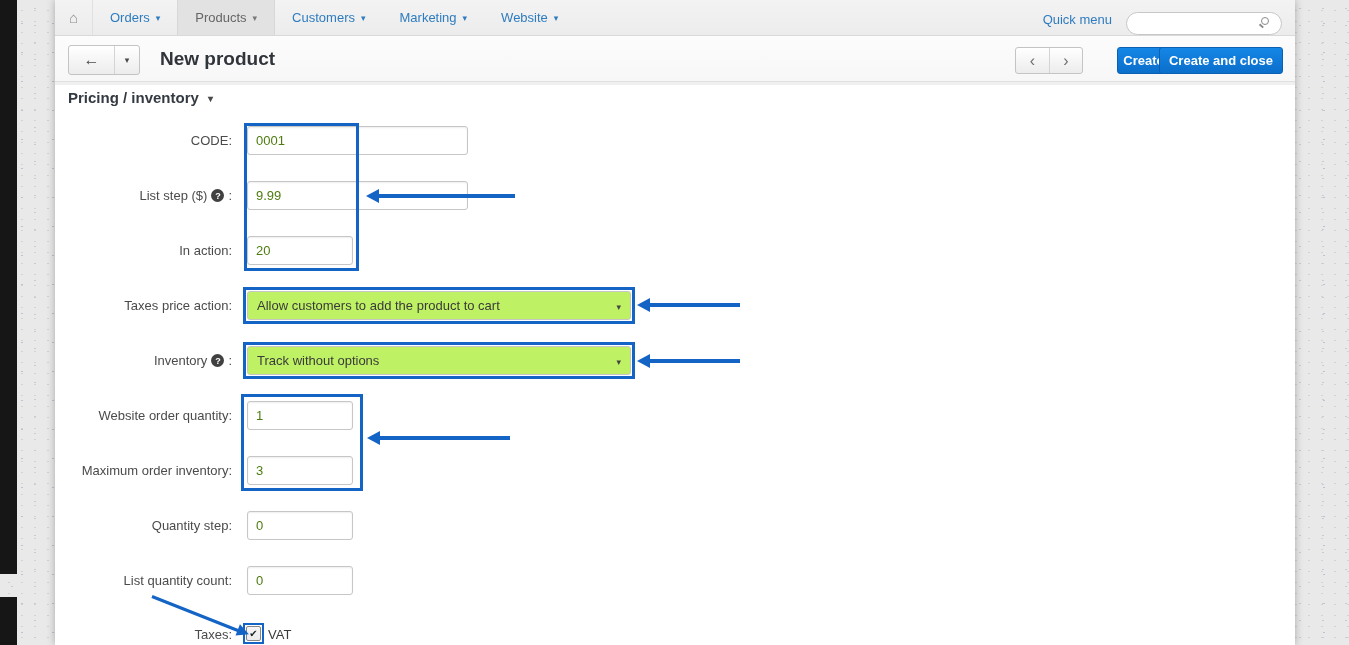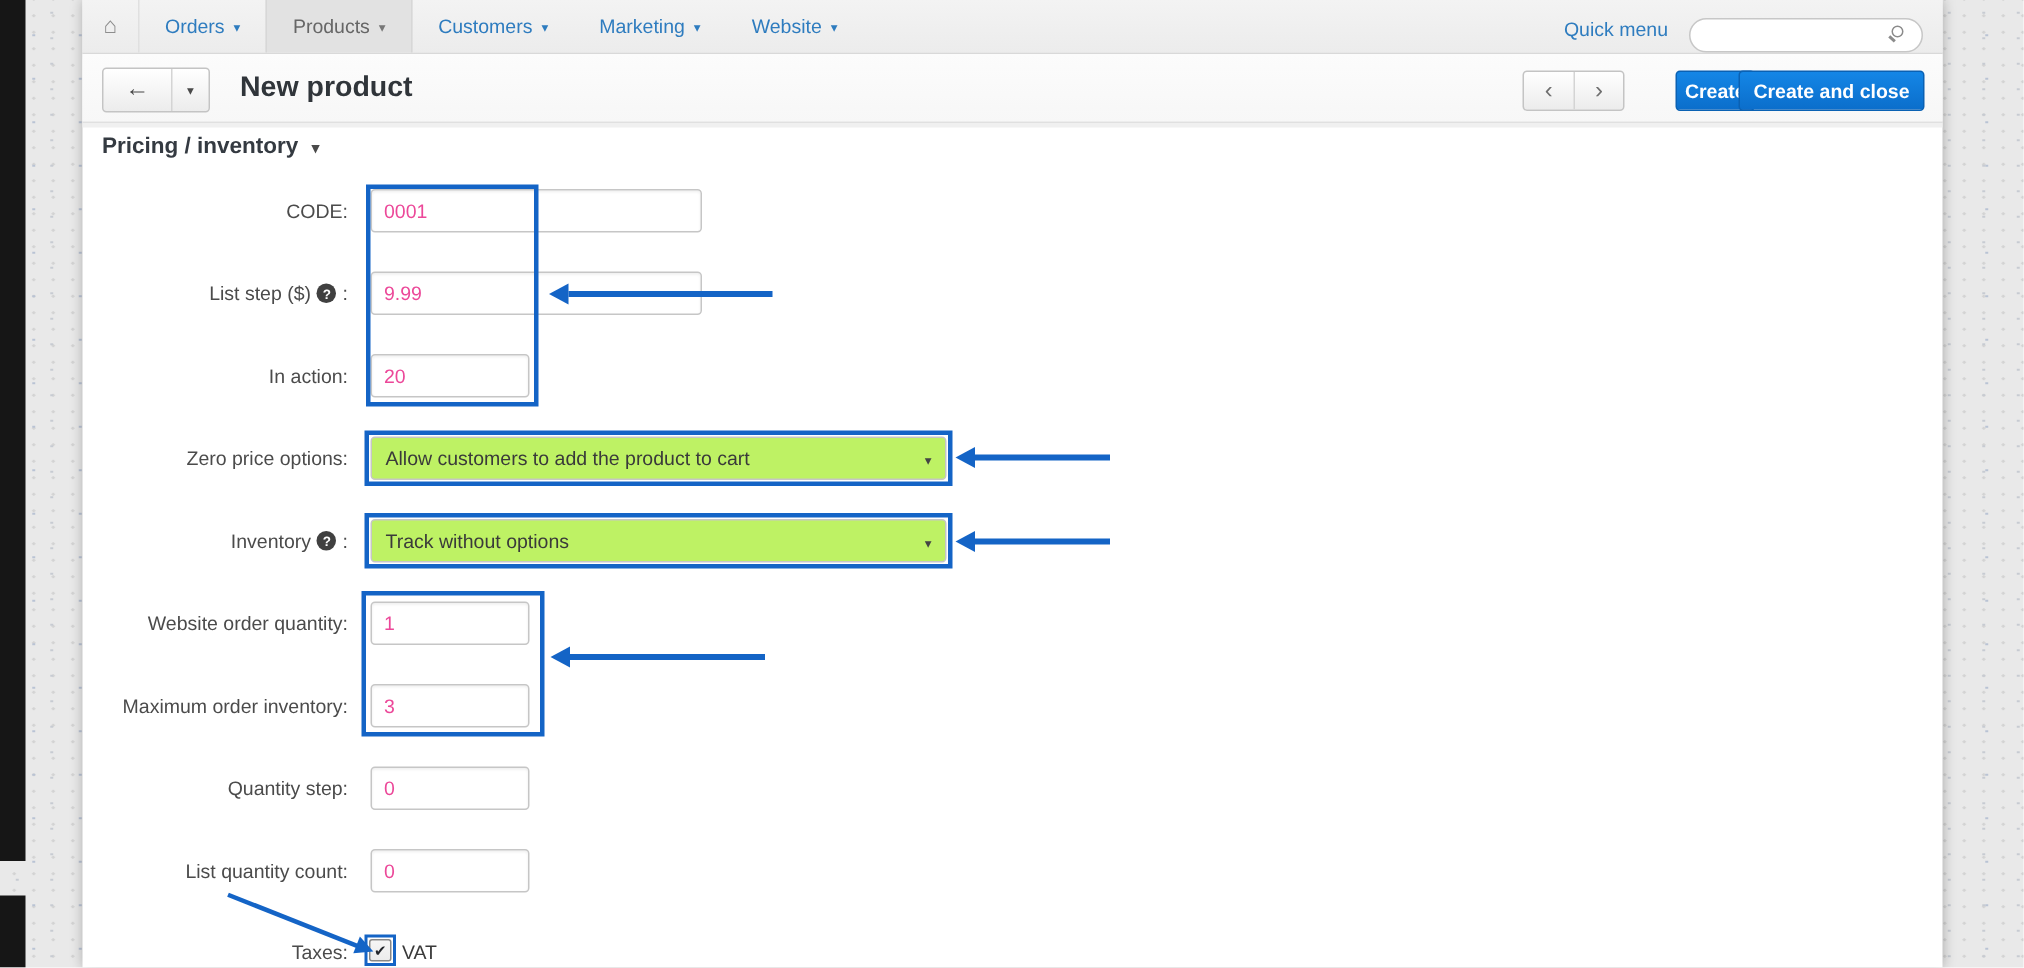--- a/index.html
+++ b/index.html
@@ -78,21 +78,21 @@
   
   .frow { position:absolute; }
   .flabel { position:absolute; left:0; width:177px; height:29px; display:flex;
             align-items:center; justify-content:flex-end; gap:4px;
             font-size:13px; color:#4b4b4b; }
   .help { width:13px; height:13px; background:#404040; border-radius:50%; color:#fff;
           font-size:9px; font-weight:bold; display:inline-flex; align-items:center;
           justify-content:center; cursor:pointer; }
   .tinput { position:absolute; left:192px; height:29px; border:1px solid #c6c6c6;
             border-radius:3px; background:#fff; box-shadow:inset 0 1px 2px rgba(0,0,0,.07);
-            font-family:"Liberation Sans",sans-serif; font-size:13px; color:#ec4899;
+            font-family:"Liberation Sans",sans-serif; font-size:13px; color:#4d7c0f;
             padding:0 8px; outline:none; }
   .w-lg { width:221px; } .w-sm { width:106px; }
   .fselect { position:absolute; left:192px; width:384px; height:29px; border:1px solid #c6c6c6;
              border-radius:3px; background:#bef264; font-size:13px; color:#3a3a3a;
              display:flex; align-items:center; padding:0 26px 0 9px; cursor:pointer; }
   .fselect .caret { position:absolute; right:9px; top:10px; font-size:9px; color:#444; }
   .checkbox { position:absolute; left:191px; top:6px; width:15px; height:15px;
               border:1px solid #878787; border-radius:2px;
               background:linear-gradient(#f6f6f6,#ececec); display:flex; align-items:center;
               justify-content:center; font-size:10px; color:#23262b; cursor:pointer; }
@@ -215,21 +215,21 @@
 
   <div class="frow row-stock">
     <div class="flabel">
       <span>In action:</span>
     </div>
     <input class="tinput w-sm" value="20" style="">
   </div>
 
   <div class="frow row-zero">
     <div class="flabel">
-      <span>Zero price options:</span>
+      <span>Taxes price action:</span>
     </div>
     <div class="fselect">
       <span>Allow customers to add the product to cart</span>
       <span class="caret">▾</span>
     </div>
   </div>
 
   <div class="frow row-inv">
     <div class="flabel">
       <span>Inventory</span>

